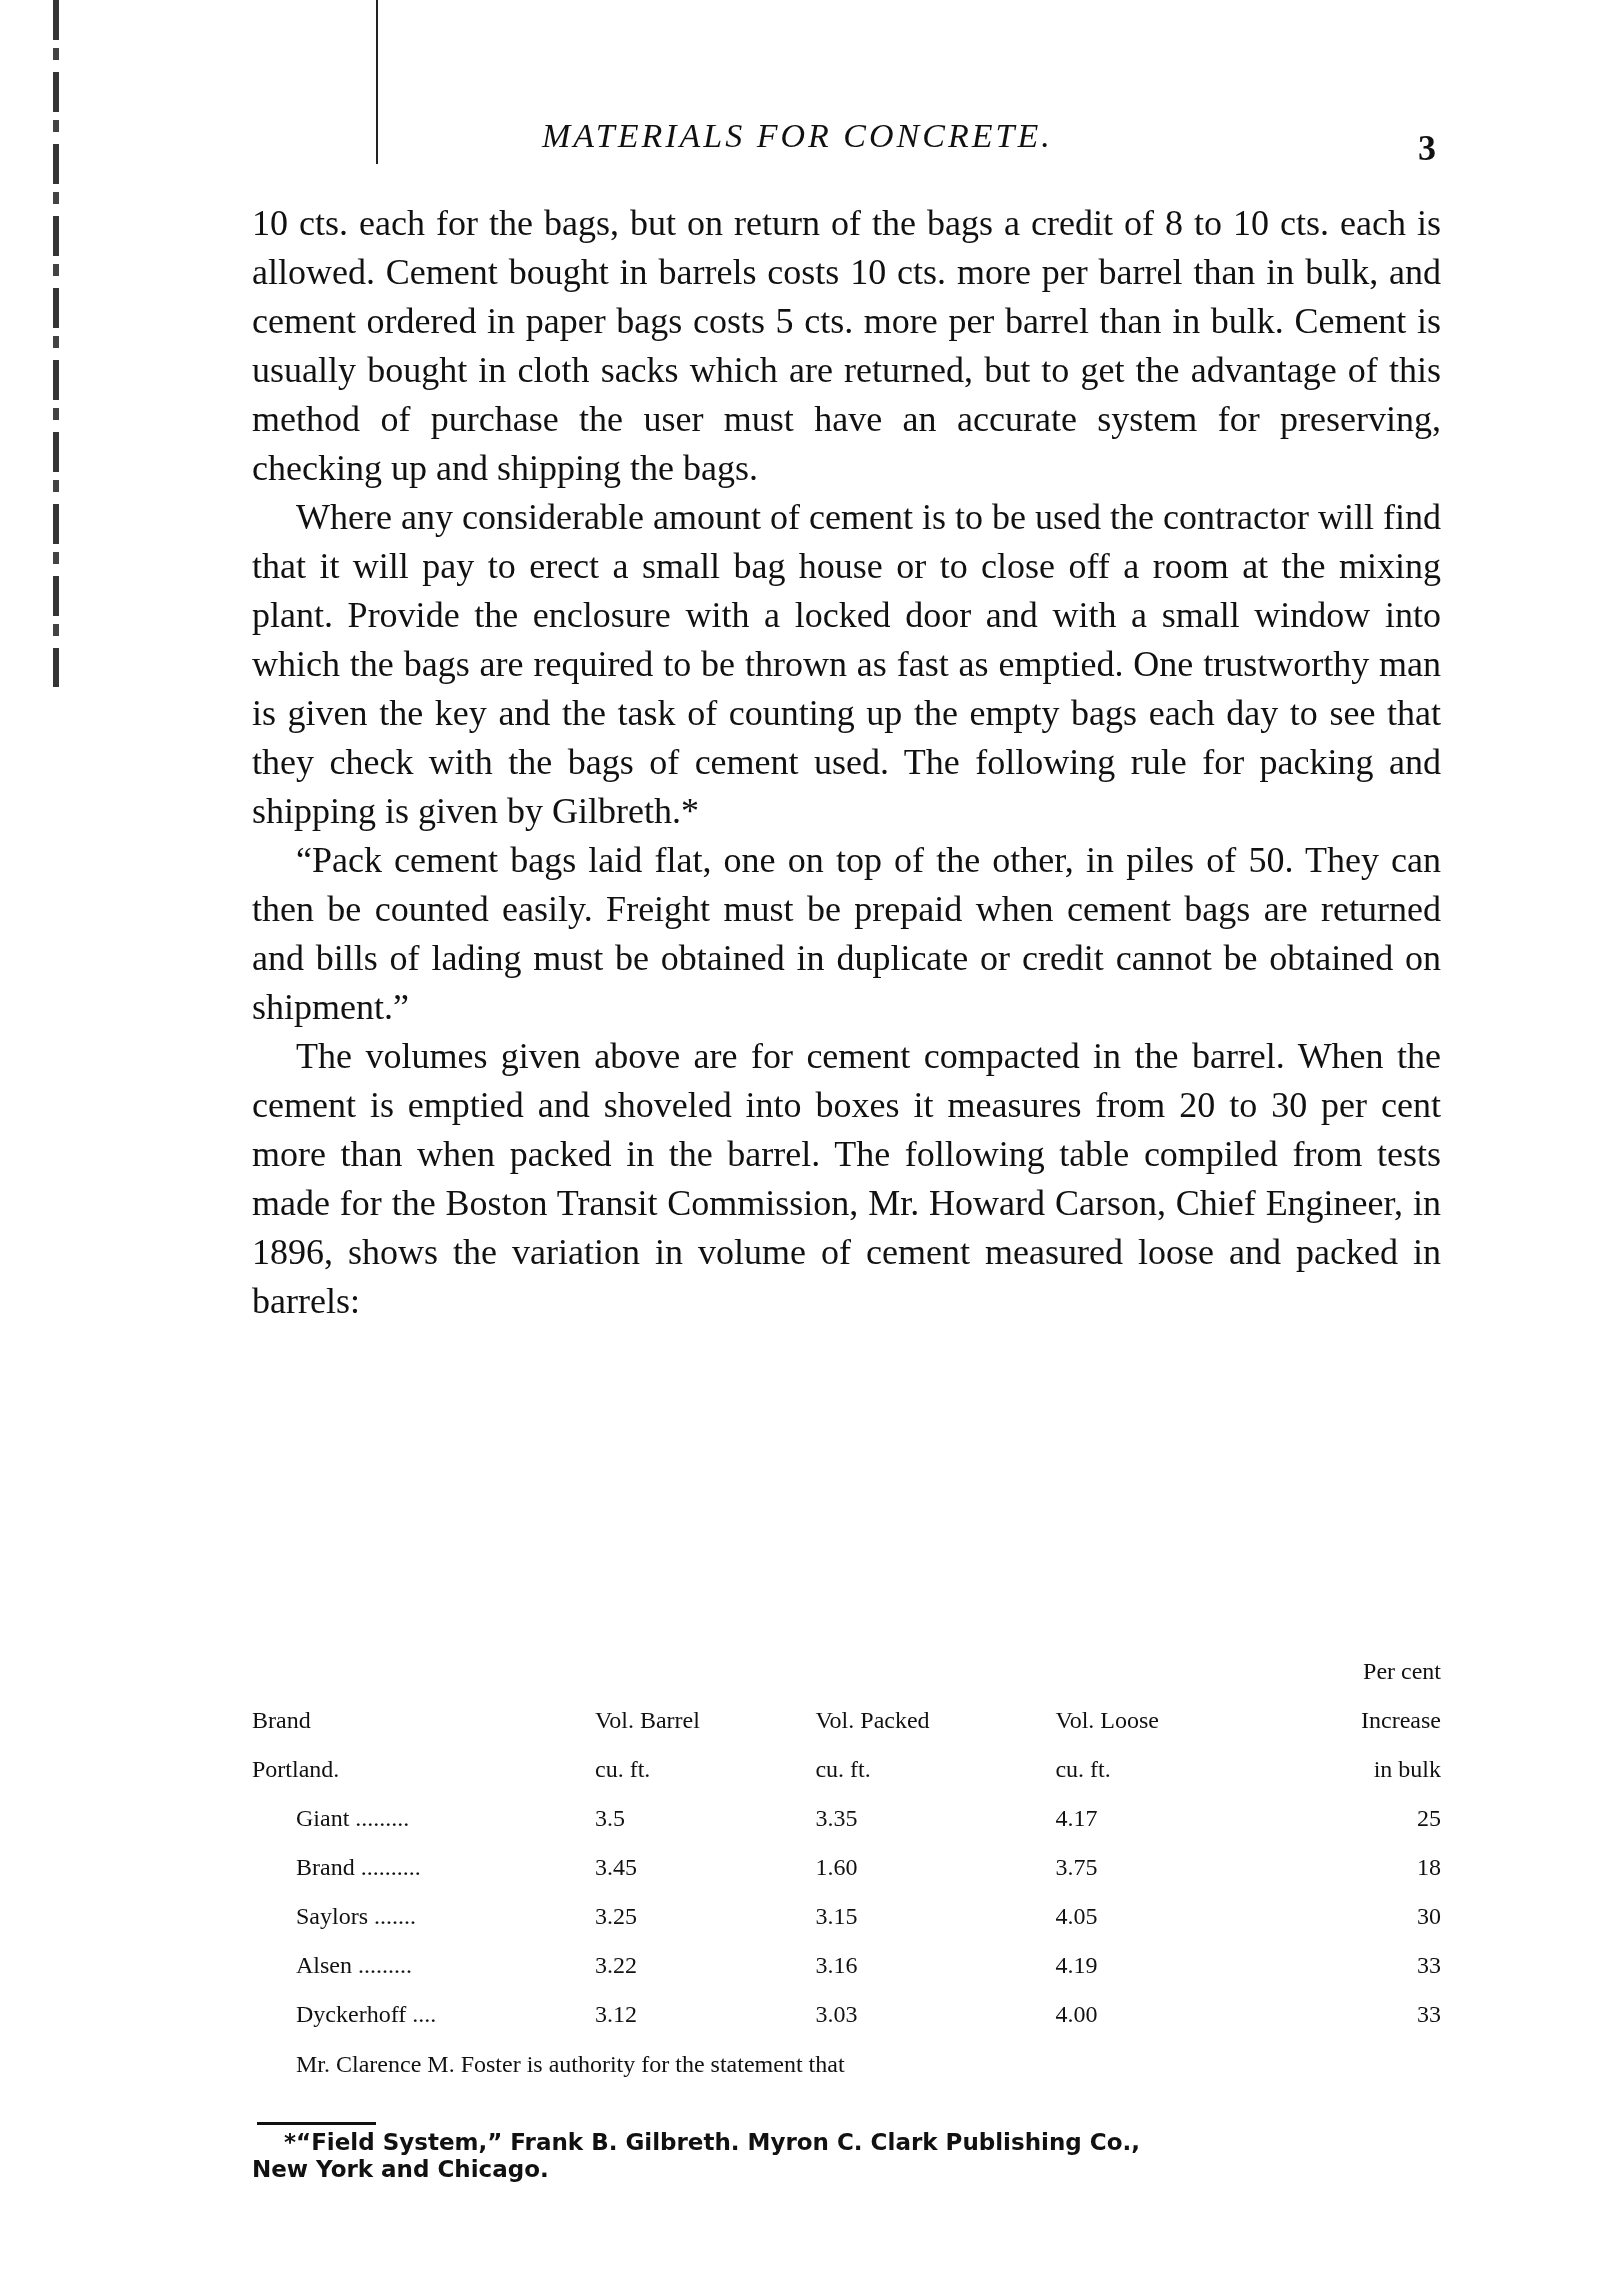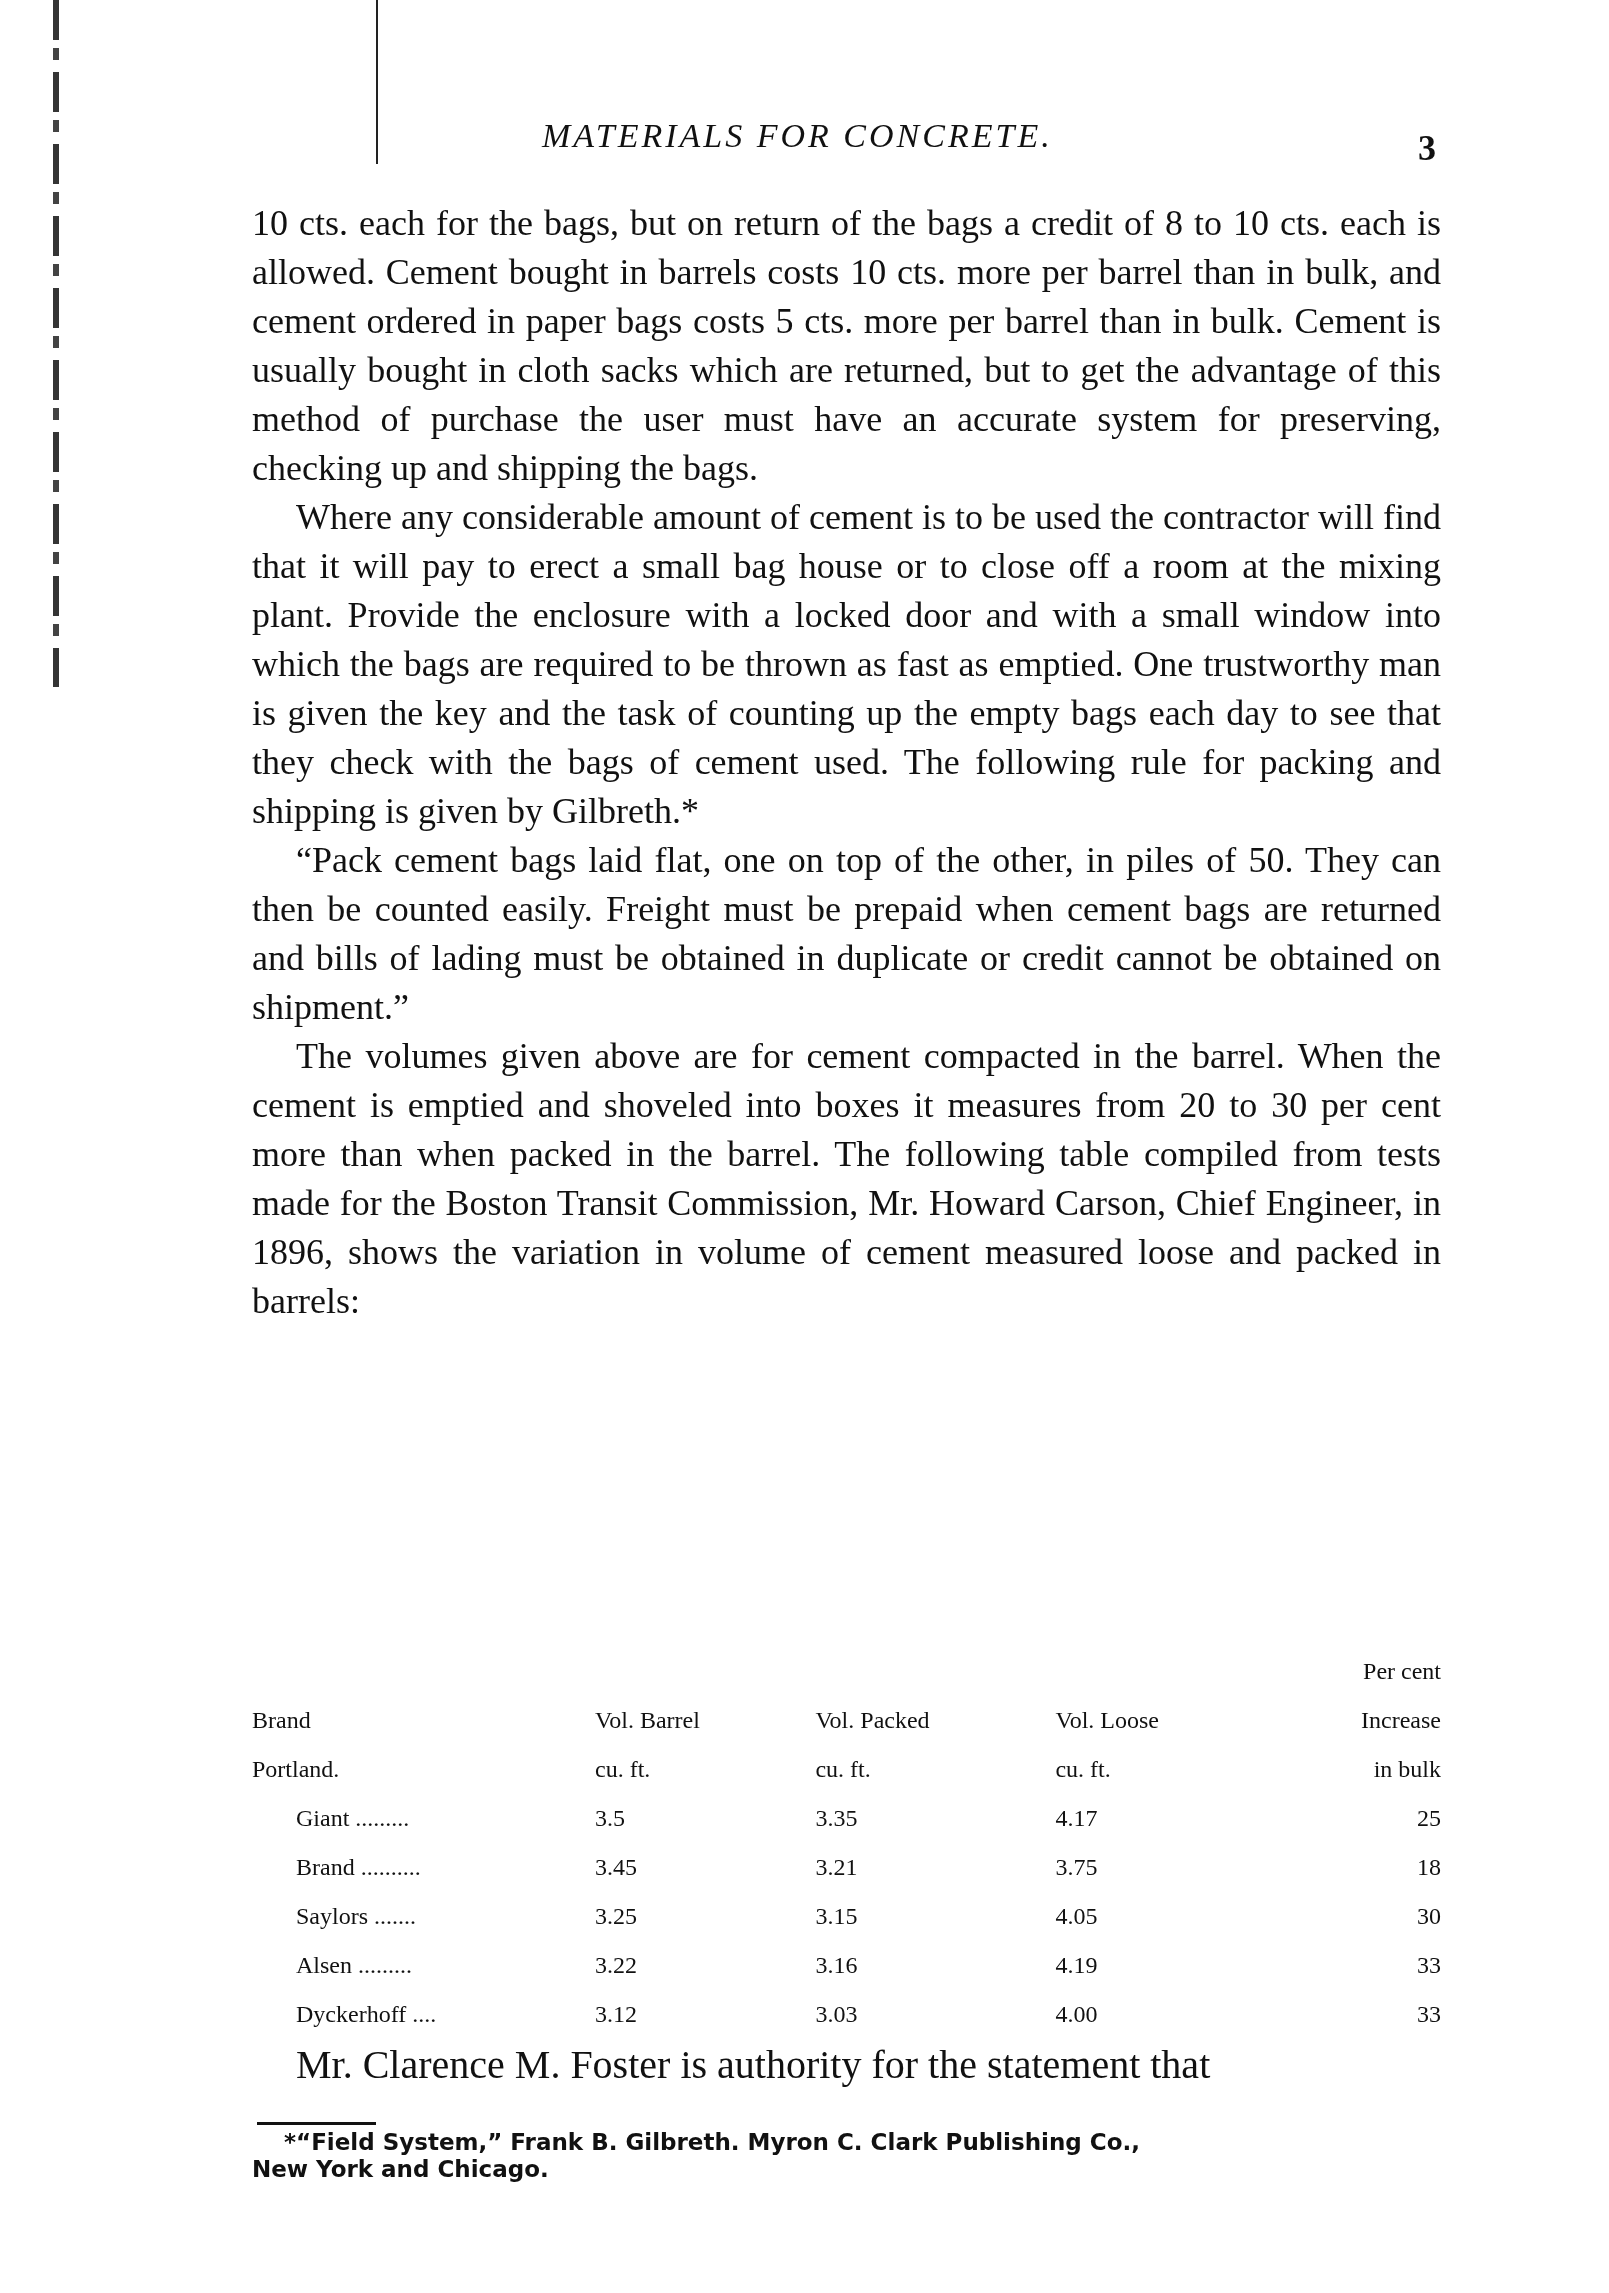--- a/index.html
+++ b/index.html
@@ -37,21 +37,21 @@
   }
   table { border-collapse: collapse; width: 1189px; }
   td { padding: 0; vertical-align: bottom; white-space: nowrap; }
   .c-brand { width: 299px; text-align: left; }
   .c-num { text-align: left; }
   .c-pct { text-align: right; }
   .row-brand { padding-left: 44px; }
   .row-pct { text-align: right; padding-left: 40px; }
   .closing {
     position: absolute; left: 252px; top: 2040px; width: 1189px;
-    font-size: 40px; line-height: 49px; text-align: justify;
+    font-size: 24px; line-height: 49px; text-align: justify;
   }
   .fn-rule {
     position: absolute; left: 257px; top: 2122px; width: 119px; height: 3px; background: #111;
   }
   .footnote {
     position: absolute; left: 252px; top: 2129px; width: 1189px;
     font-family: "DejaVu Sans", "Liberation Sans", sans-serif;
     font-size: 23px; line-height: 27px; font-weight: bold; text-align: justify;
   }
   .footnote .fn-first { text-indent: 32px; }
@@ -101,21 +101,21 @@
     <tr>
       <td class="c-brand row-brand">Giant .........</td>
       <td class="c-num">3.5</td>
       <td class="c-num">3.35</td>
       <td class="c-num">4.17</td>
       <td class="row-pct">25</td>
     </tr>
     <tr>
       <td class="c-brand row-brand">Brand ..........</td>
       <td class="c-num">3.45</td>
-      <td class="c-num">3.21</td>
+      <td class="c-num">1.60</td>
       <td class="c-num">3.75</td>
       <td class="row-pct">18</td>
     </tr>
     <tr>
       <td class="c-brand row-brand">Saylors .......</td>
       <td class="c-num">3.25</td>
       <td class="c-num">3.15</td>
       <td class="c-num">4.05</td>
       <td class="row-pct">30</td>
     </tr>

